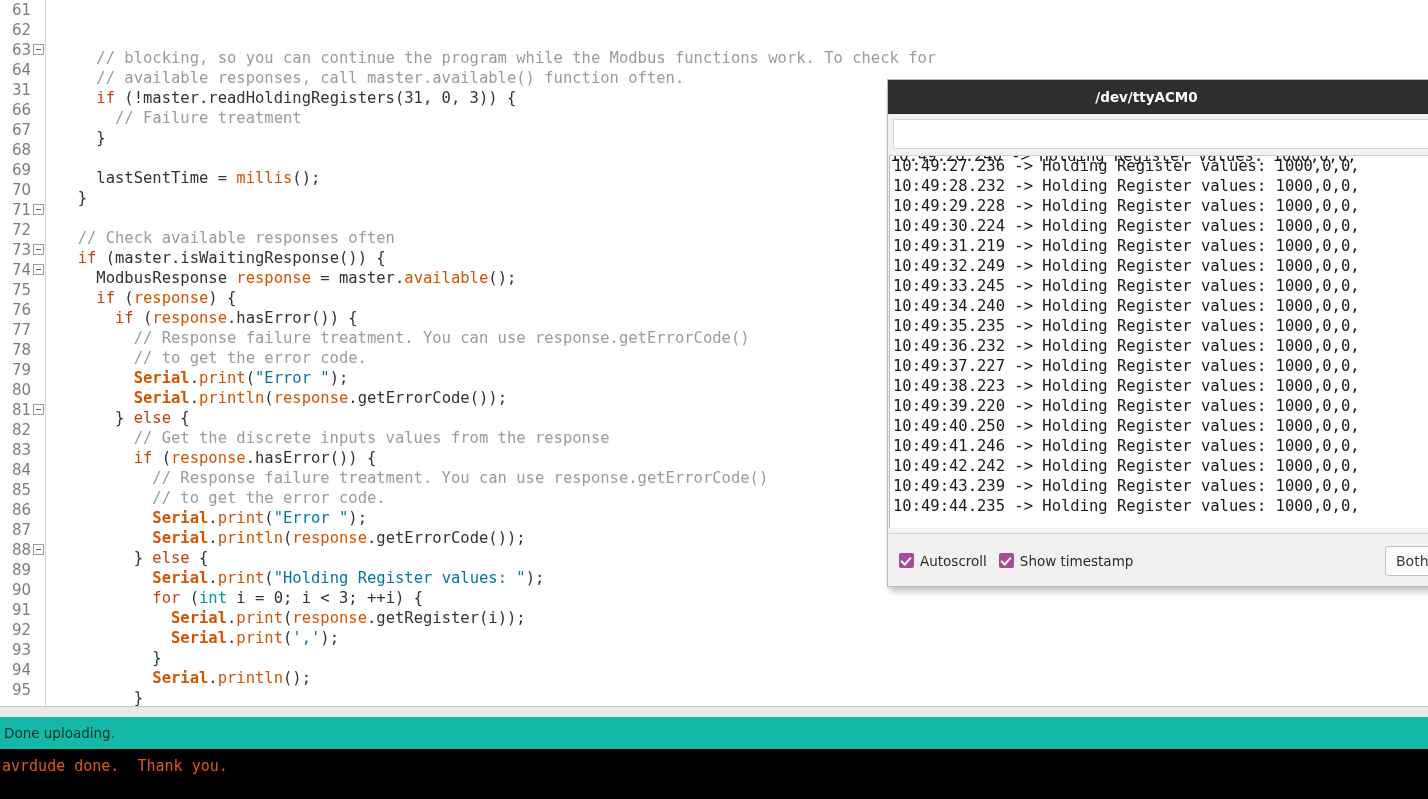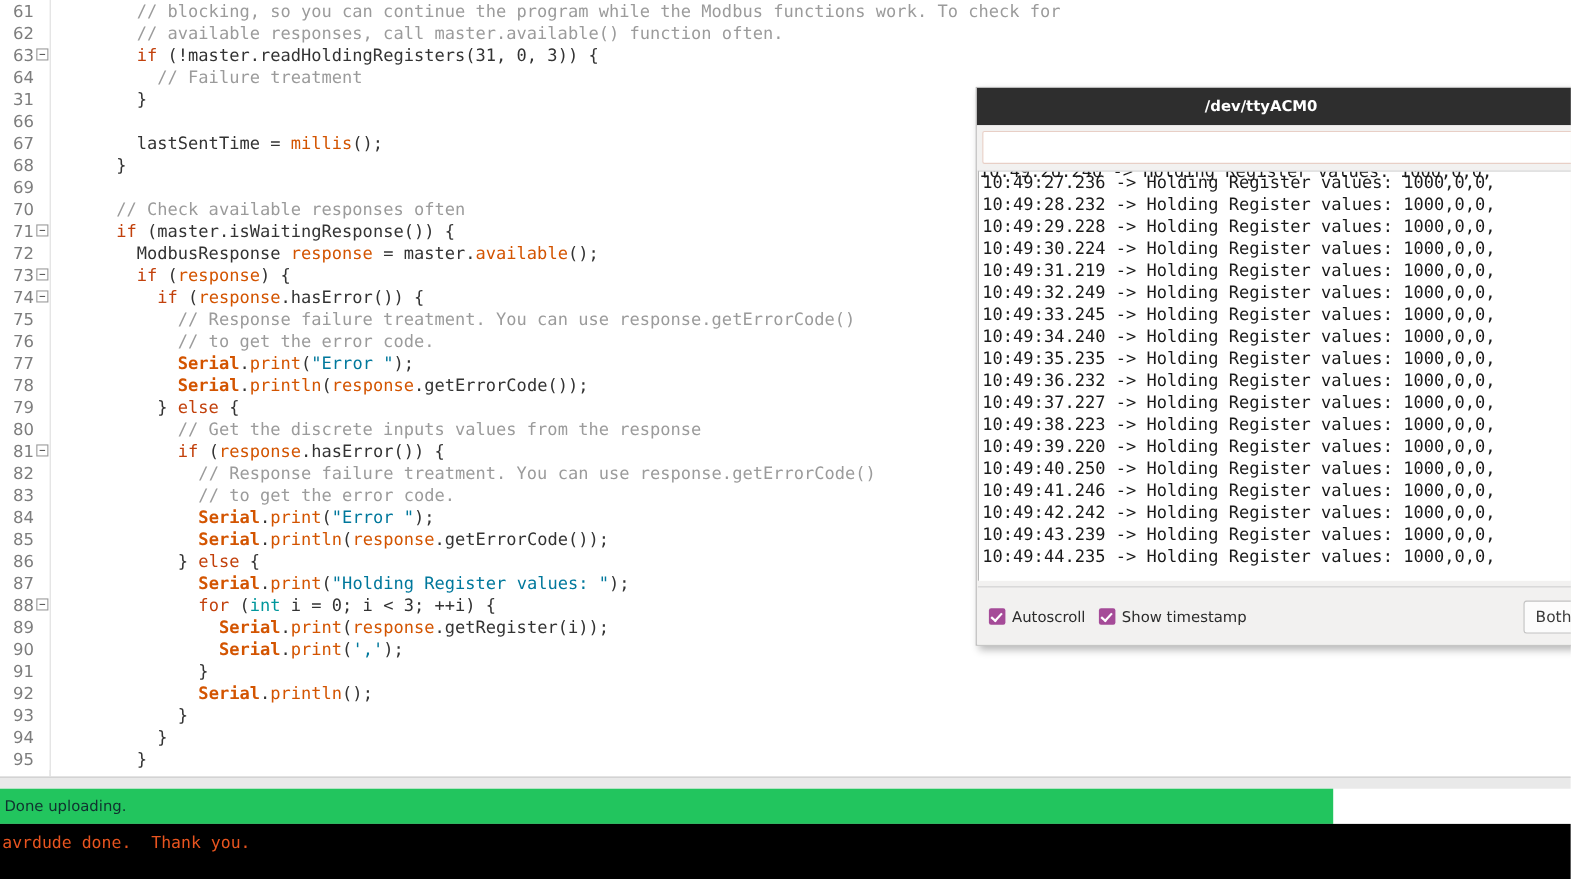--- a/index.html
+++ b/index.html
@@ -18,22 +18,21 @@
     background: #ffffff;
     overflow: hidden;
   }
   .code-rows { position: relative; }
   .row {
     height: 20px; line-height: 20px;
     white-space: pre;
     font-family: "DejaVu Sans Mono", monospace;
     font-size: 15.5px;
     display: flex;
-    align-items: flex-end;
-    gap: 28px;
+    align-items: flex-start;
   }
   .gutter {
     width: 45px; min-width: 45px;
     position: relative;
     text-align: right;
     color: #7d7d7d;
     font-family: "DejaVu Sans", sans-serif;
     font-size: 15px;
     line-height: 20px;
     padding-right: 14px;
@@ -193,22 +192,22 @@
     display: flex;
     align-items: center;
     padding: 0 10px;
     font-family: "DejaVu Sans", sans-serif;
   }
 
   
   #status-bar {
     position: absolute;
     left: 0; top: 717px;
-    width: 1212px; height: 32px;
-    background: #22c55e;
+    width: 1428px; height: 32px;
+    background: #14b8a6;
     color: #10312f;
     font-size: 13.5px;
     display: flex;
     align-items: center;
     padding-left: 4px;
     font-family: "DejaVu Sans", sans-serif;
   }
   #editor-bottom-edge {
     position: absolute;
     left: 0; top: 706px;

